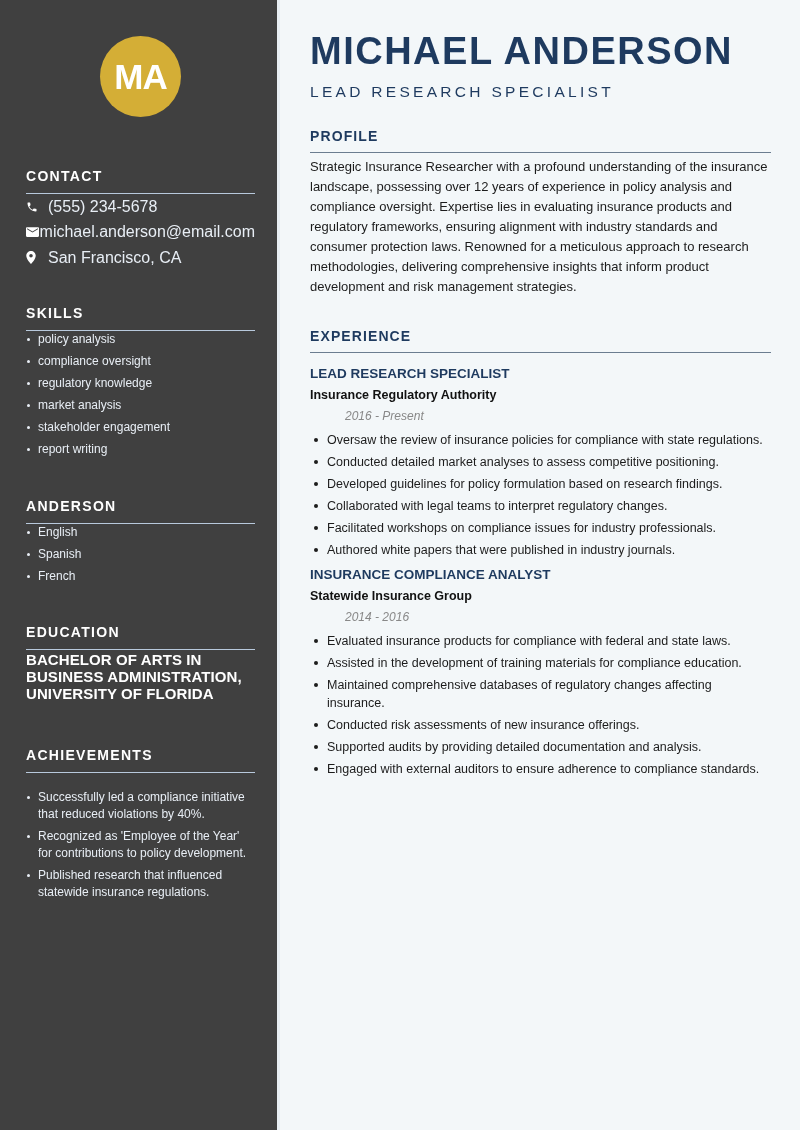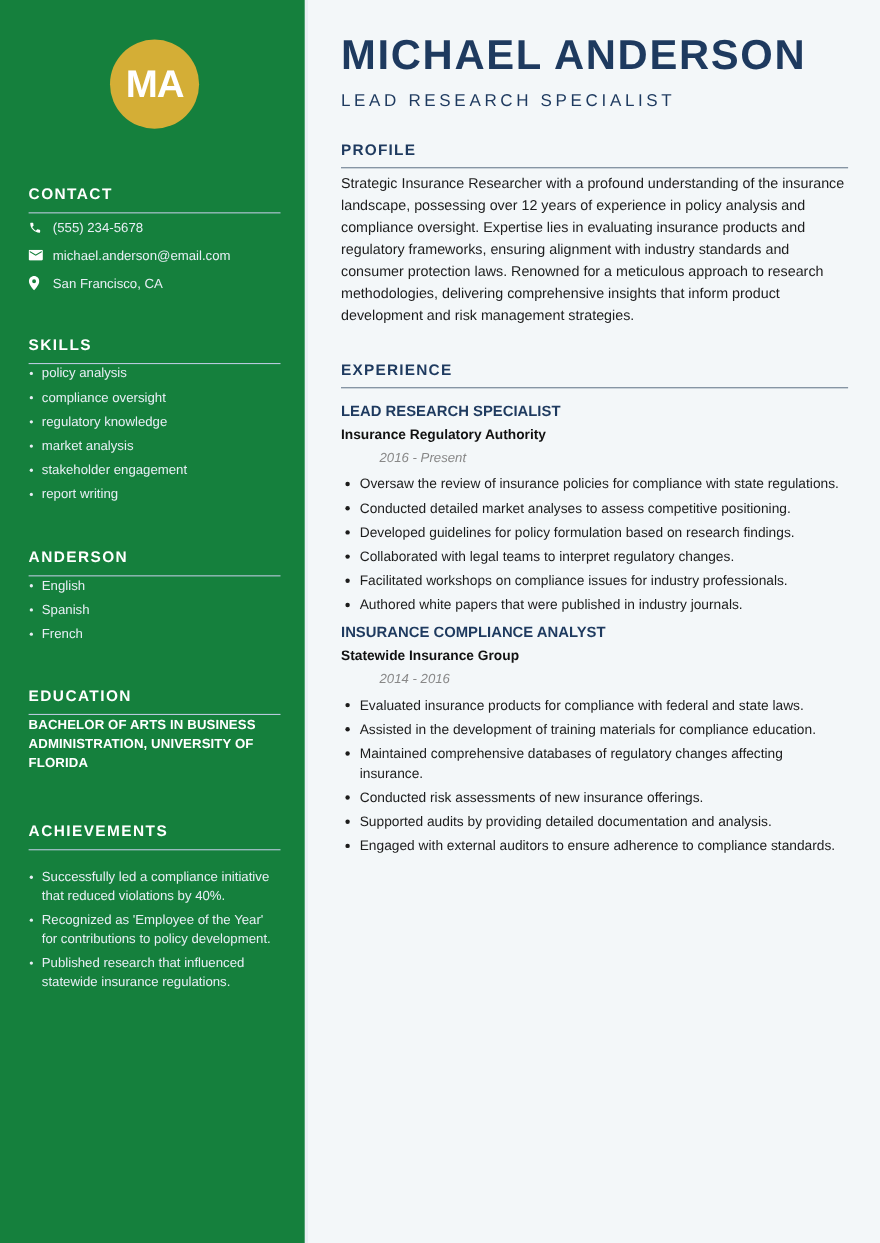--- a/index.html
+++ b/index.html
@@ -6,21 +6,21 @@
   html, body { width: 800px; height: 1130px; }
   body {
     font-family: "Liberation Sans", "DejaVu Sans", sans-serif;
     background: #f3f7f9;
     position: relative;
     overflow: hidden;
   }
   .sidebar {
     position: absolute; left: 0; top: 0;
     width: 280px; height: 1130px;
-    background: #15803d;
+    background: #404040;
     border-right: 3px solid #e8eef3;
     color: #e8eef5;
     padding: 0 26px 0 26px;
   }
   .avatar {
     position: absolute; left: 100px; top: 36px;
     width: 81px; height: 81px; border-radius: 50%;
     background: #d4ae36;
     color: #ffffff;
     font-weight: bold;
@@ -31,36 +31,36 @@
   .side-section { position: absolute; left: 26px; width: 229px; }
   .side-title {
     font-size: 14px; font-weight: bold; letter-spacing: 1.3px;
     color: #ffffff;
     padding-bottom: 9px;
     border-bottom: 1.5px solid #b8c9dc;
     margin-bottom: 0;
   }
   .contact-row {
     display: flex; align-items: center;
-    font-size: 12px; color: #e8eef5;
+    font-size: 16px; color: #e8eef5;
     height: 25.5px;
   }
   .contact-row .ic { width: 22px; display: flex; align-items: center; }
   .side-list { list-style: none; }
   .side-list li {
     font-size: 12px; color: #e8eef5;
     position: relative; padding-left: 12px;
     line-height: 17px; margin-bottom: 5px;
   }
   .side-list li::before {
     content: ""; position: absolute; left: 1px; top: 7px;
     width: 3px; height: 3px; border-radius: 50%; background: #e8eef5;
   }
   .edu-text {
-    font-size: 12px; font-weight: bold; color: #ffffff;
+    font-size: 15px; font-weight: bold; color: #ffffff;
     line-height: 17px; letter-spacing: 0.1px;
   }
   .main { position: absolute; left: 310px; top: 0; width: 461px; }
   .name {
     position: absolute; top: 30px; left: 0;
     font-size: 38px; font-weight: bold; color: #1e3a5f;
     letter-spacing: 1.5px; white-space: nowrap;
   }
   .role {
     position: absolute; top: 83px; left: 0;

